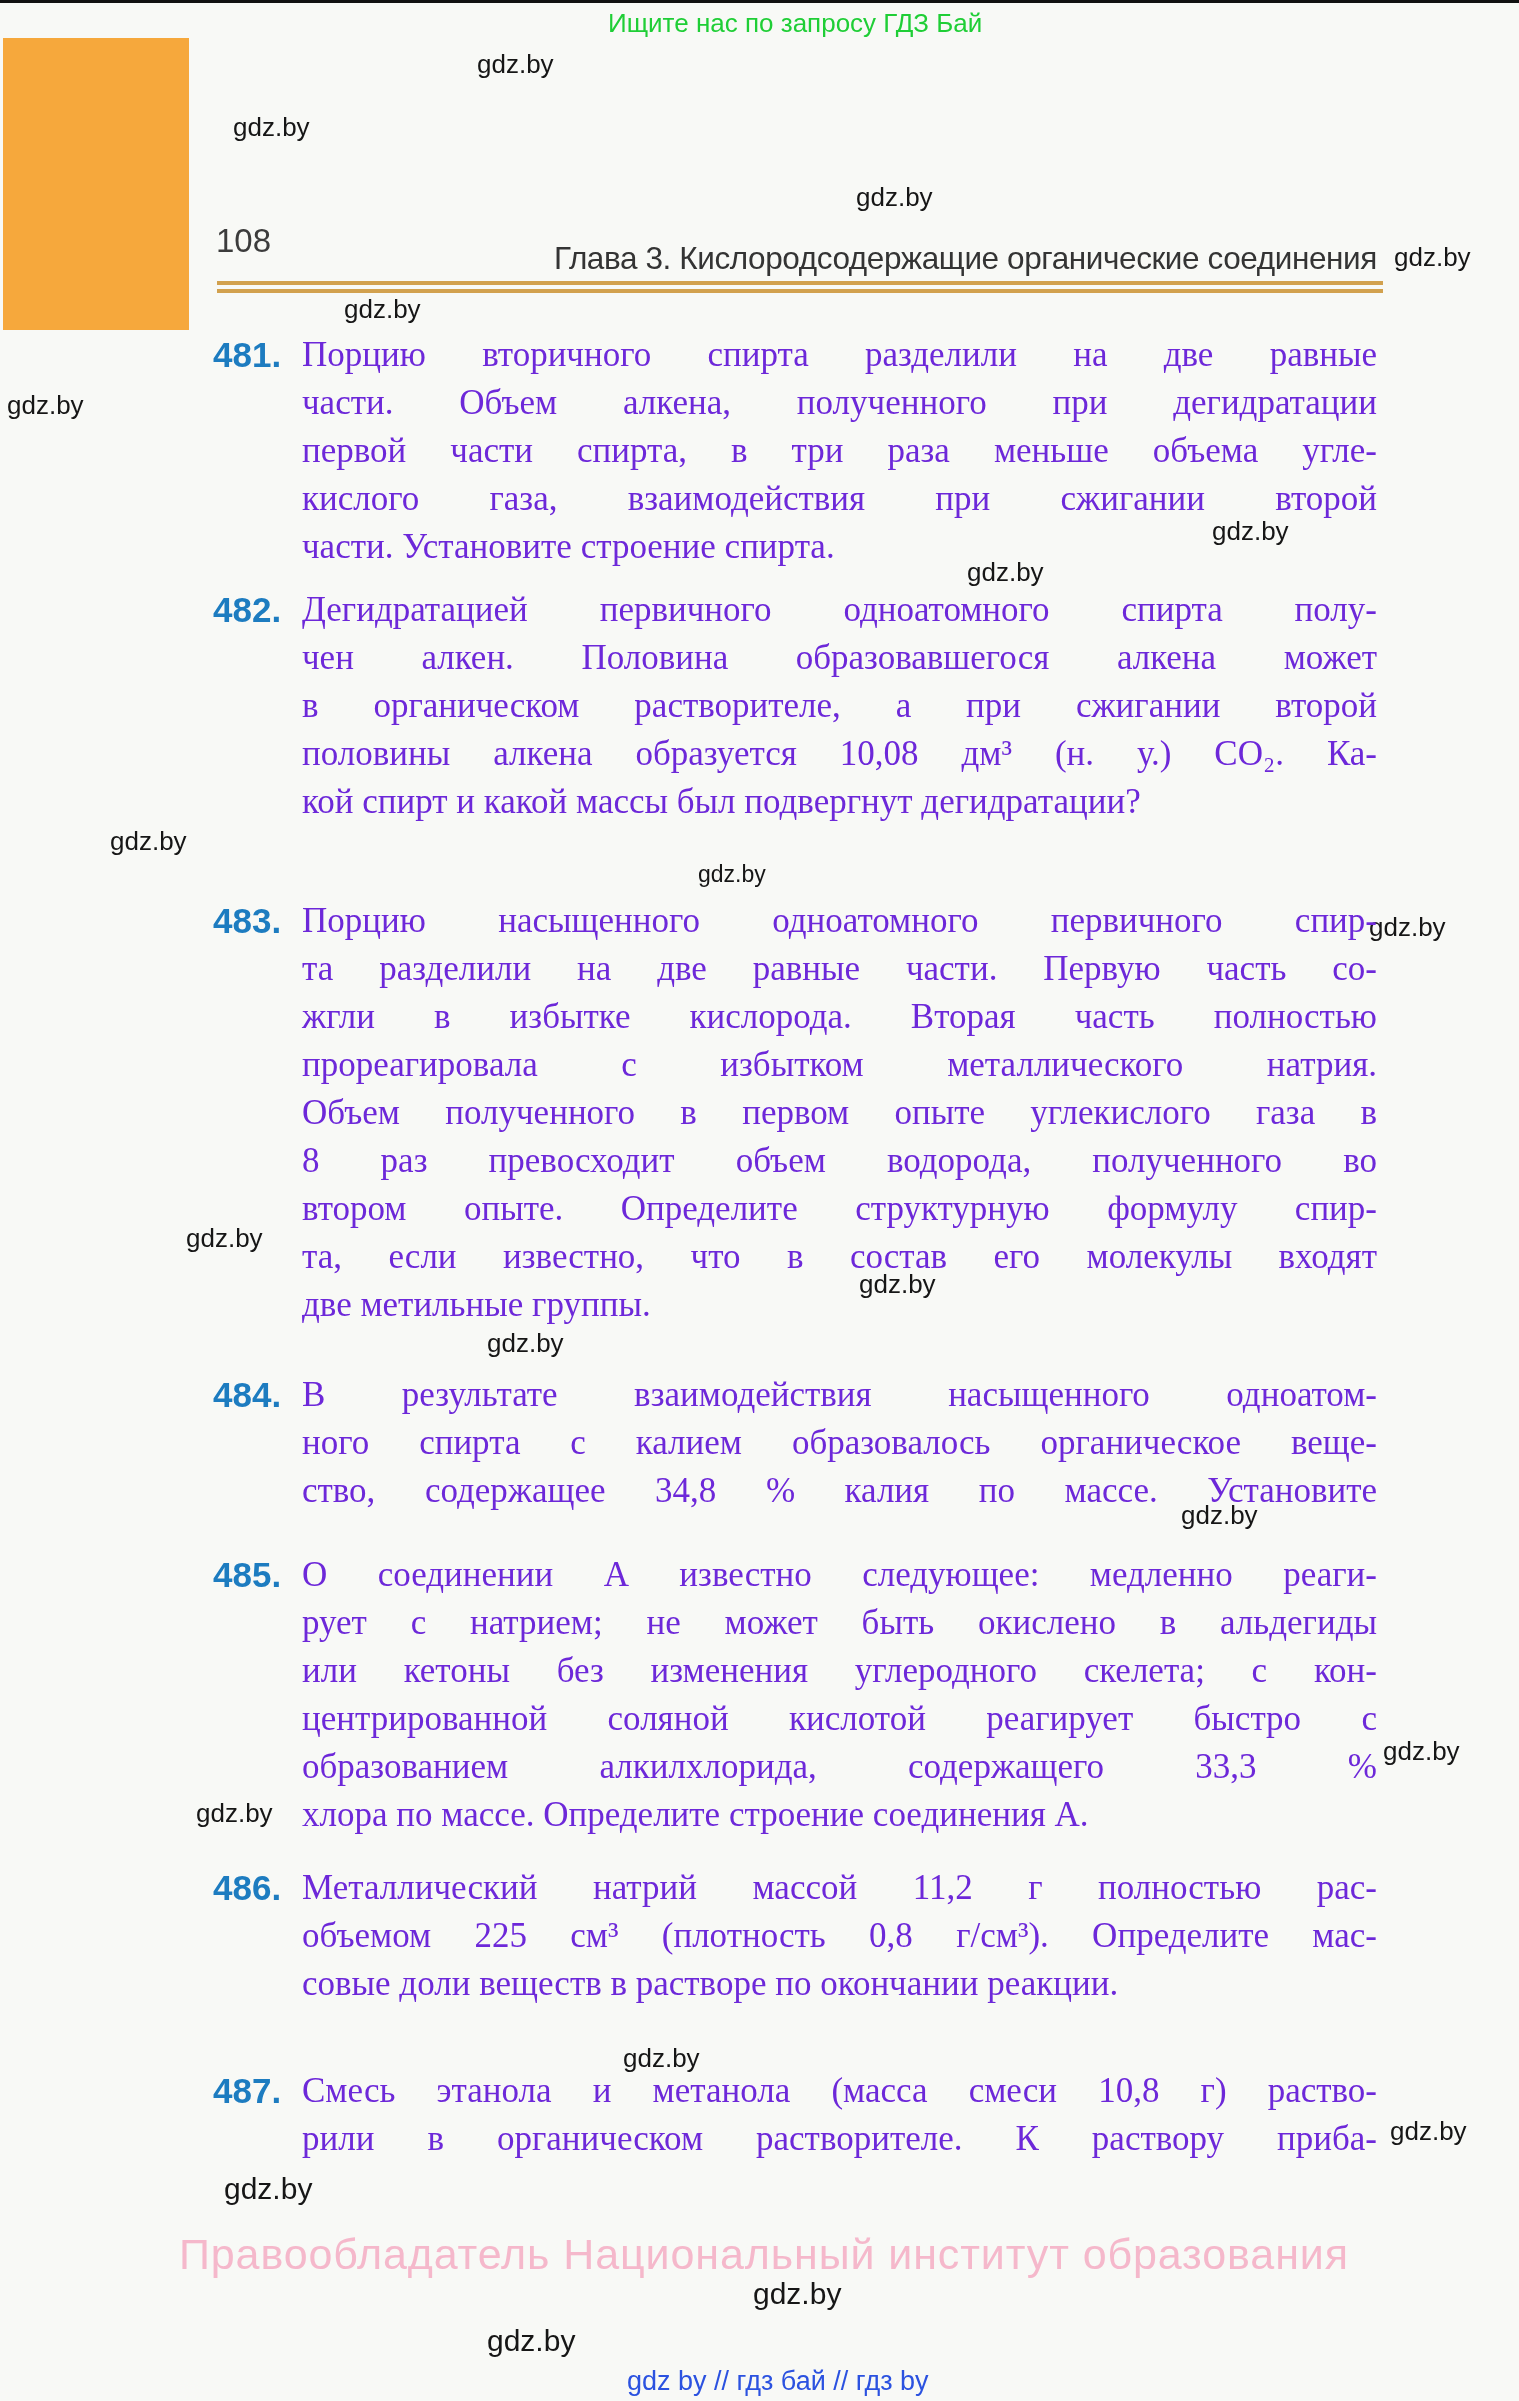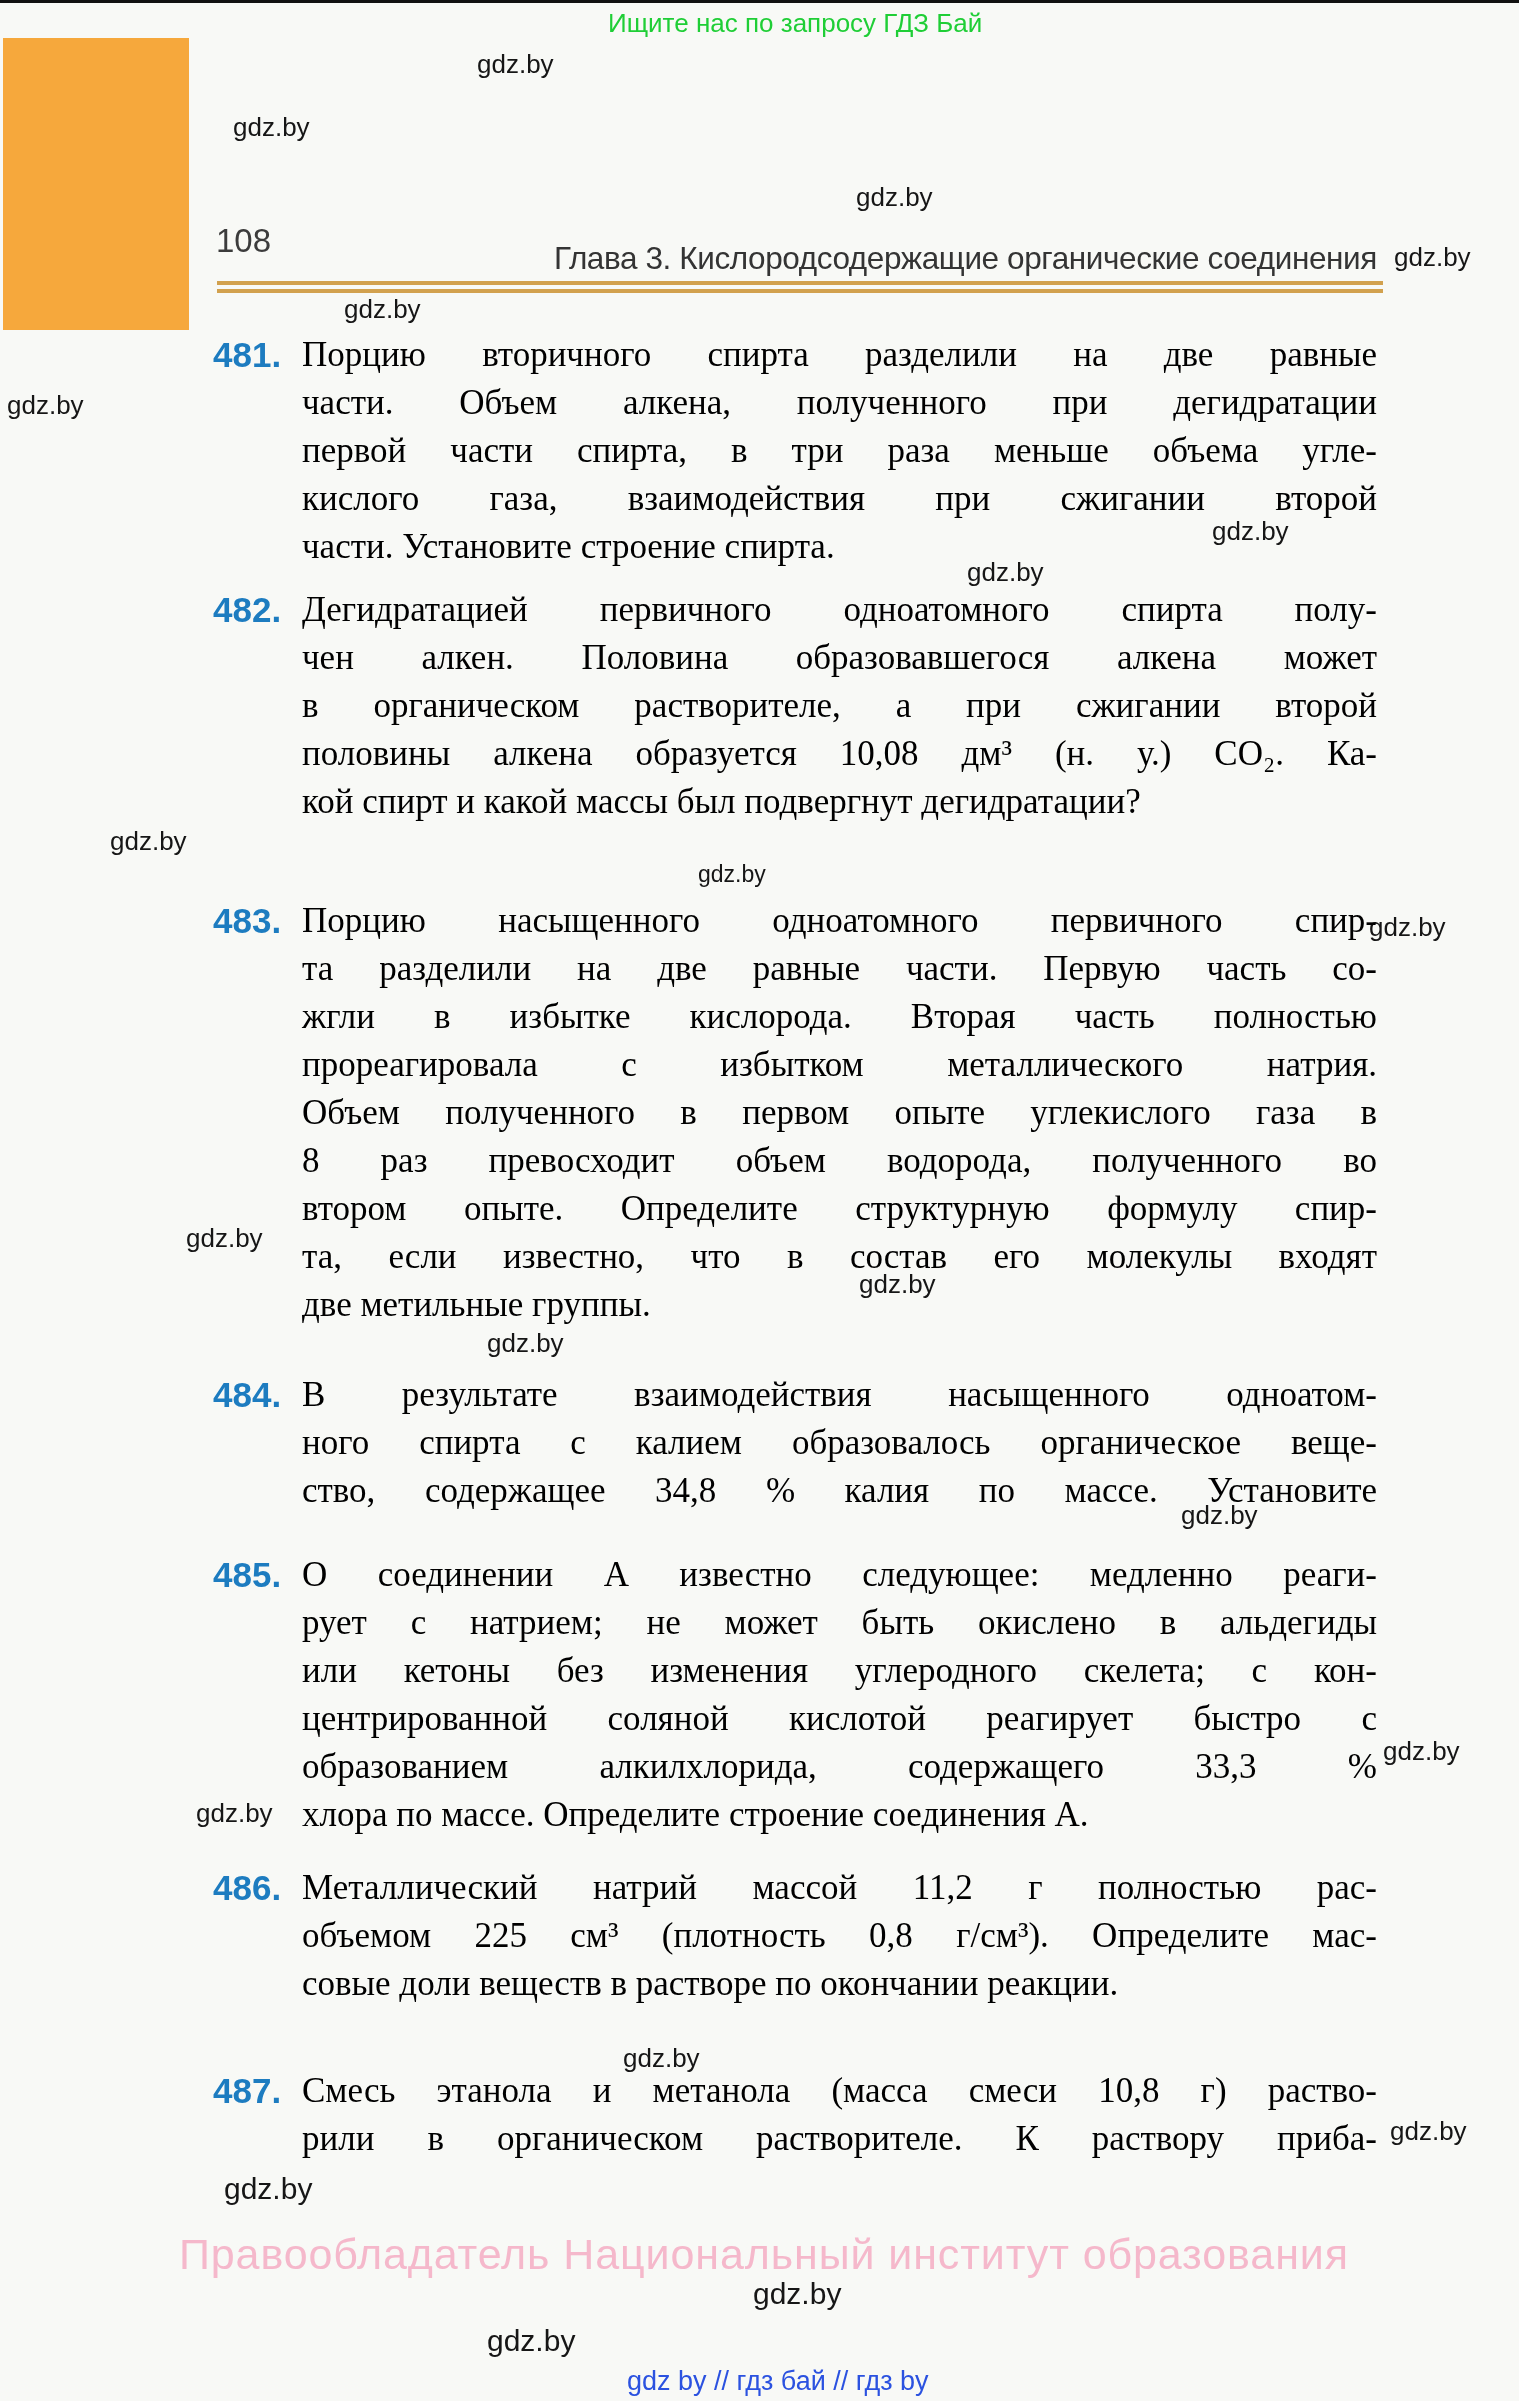--- a/index.html
+++ b/index.html
@@ -12,21 +12,21 @@
   .wm-s{font-size:23px;}
   .wm-l{font-size:30px;}
   .page-number{position:absolute;left:216px;top:222px;font-size:33px;color:#3c3c3c;}
   .chapter-title{position:absolute;left:554px;top:240px;font-size:31.5px;color:#343434;letter-spacing:-0.4px;white-space:nowrap;}
   .rule{position:absolute;left:217px;width:1166px;height:3.5px;background:#d2a14e;}
   .rule-1{top:281px;}
   .rule-2{top:289px;}
   .problem{position:absolute;left:0;width:1519px;}
   .pnum{position:absolute;left:213px;top:0;font-weight:700;font-size:35px;line-height:48px;color:#1d7cc0;}
   .ptext{margin-left:302px;width:1075px;font-family:"Liberation Serif",serif;
-         font-size:35px;line-height:48px;color:#000000;}
+         font-size:35px;line-height:48px;color:#6d28d9;}
   .line{text-align:justify;text-align-last:justify;}
   .line.last{text-align-last:left;}
   .copyright{position:absolute;left:179px;top:2230px;font-size:43px;color:#f5b8cb;letter-spacing:0.9px;white-space:nowrap;}
   .links{position:absolute;left:627px;top:2366px;font-size:27px;color:#2b52e0;white-space:nowrap;}
 </style>
 </head>
 <body>
 
 <div class="page">
 

